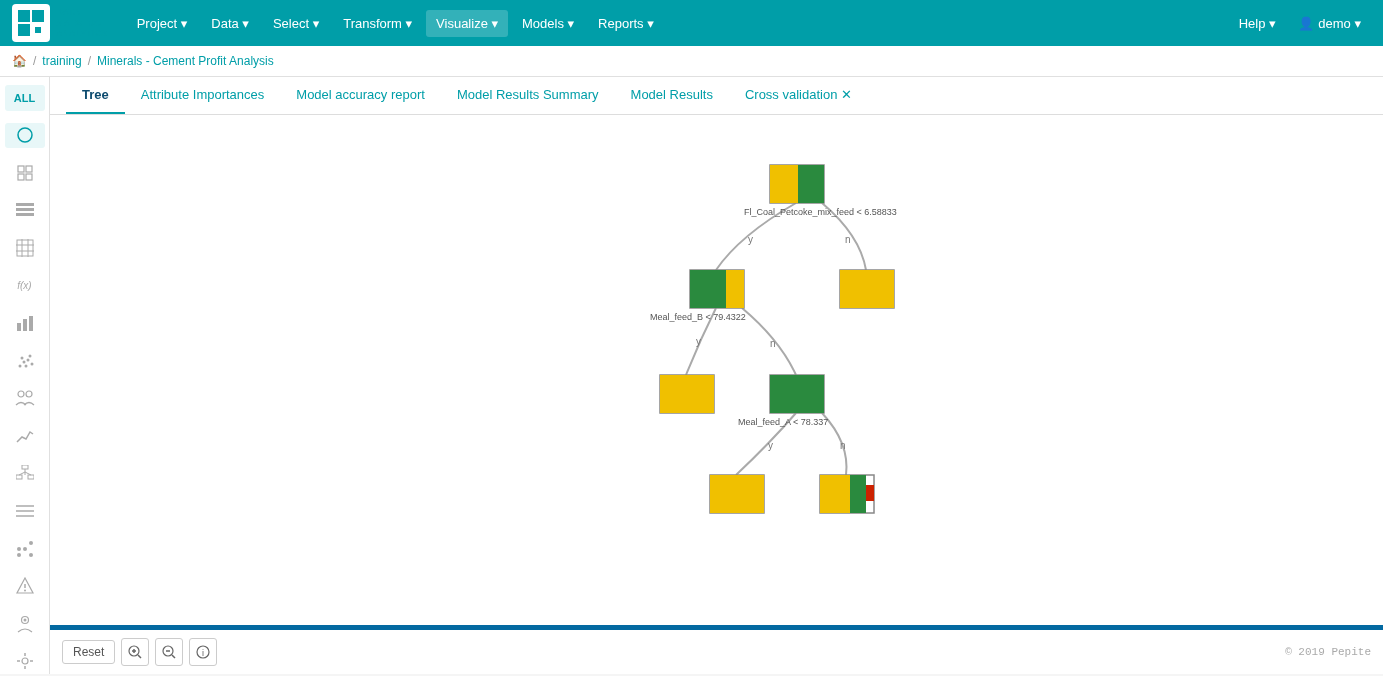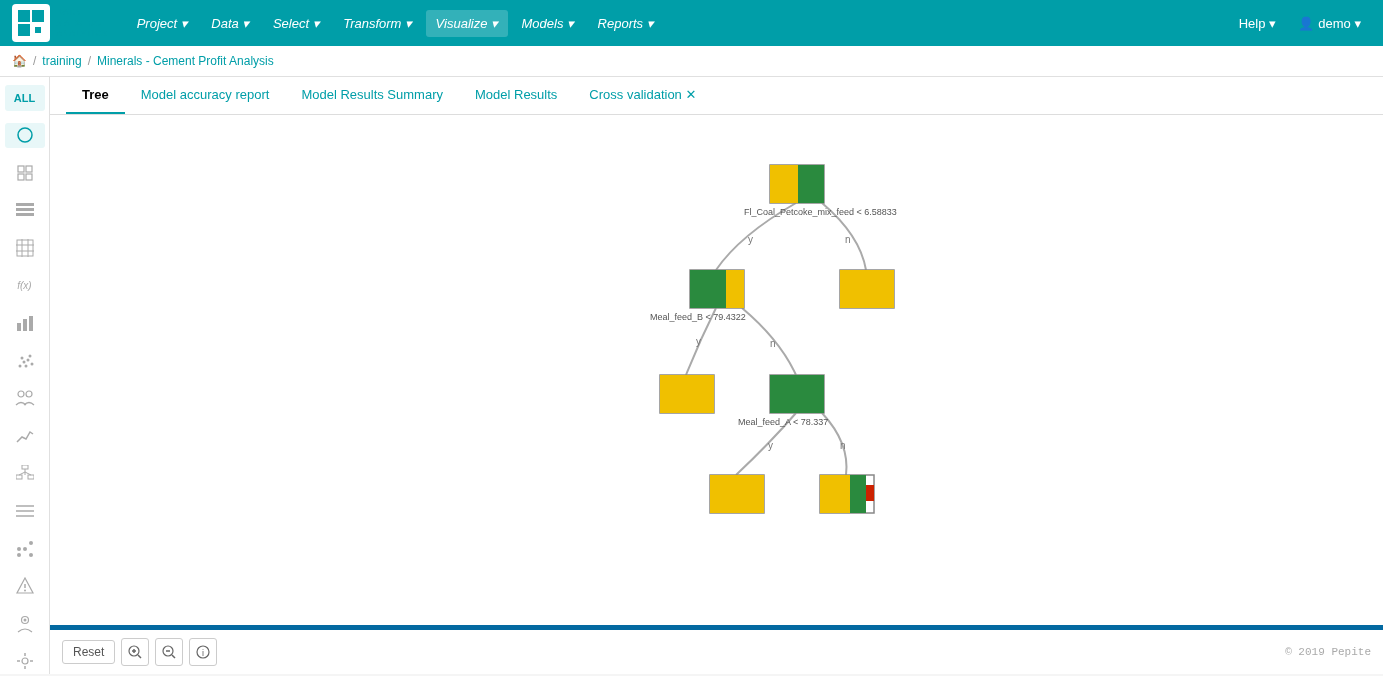--- a/index.html
+++ b/index.html
@@ -26,21 +26,20 @@
       border-radius: 4px;
       display: flex;
       align-items: center;
       justify-content: center;
       margin-right: 6px;
     }
     .navbar-menu {
       display: flex;
       gap: 4px;
       flex: 1;
-      font-style: italic;
     }
     .nav-item {
       color: white;
       padding: 6px 10px;
       cursor: pointer;
       border-radius: 3px;
       font-size: 13px;
       display: flex;
       align-items: center;
       gap: 4px;
@@ -166,21 +165,21 @@
     .tab {
       padding: 10px 16px;
       cursor: pointer;
       color: #009ea8;
       border-bottom: 2px solid transparent;
       font-size: 13px;
       white-space: nowrap;
     }
     .tab.active {
       border-bottom: 2px solid #009ea8;
-      color: #000000;
+      color: #0c4a6e;
       font-weight: bold;
     }
 
     
     .tree-canvas {
       flex: 1;
       position: relative;
       overflow: auto;
       background: white;
     }
@@ -384,20 +383,21 @@
         <line x1="14" y1="9" x2="17" y2="9" stroke="#aaa" stroke-width="1.5"></line>
       </svg>
     </div>
   </div>
 
   <div class="content">
 
 
     <div class="tabs">
       <div class="tab active">Tree</div>
+      <div class="tab">Attribute Importances</div>
       <div class="tab">Model accuracy report</div>
       <div class="tab">Model Results Summary</div>
       <div class="tab">Model Results</div>
       <div class="tab">Cross validation ✕</div>
     </div>
 
     <div class="tree-canvas">
       <svg width="1300" height="530">
 
         <path d="M 746 88 Q 690 120 666 155" stroke="#aaa" stroke-width="2" fill="none"></path>

